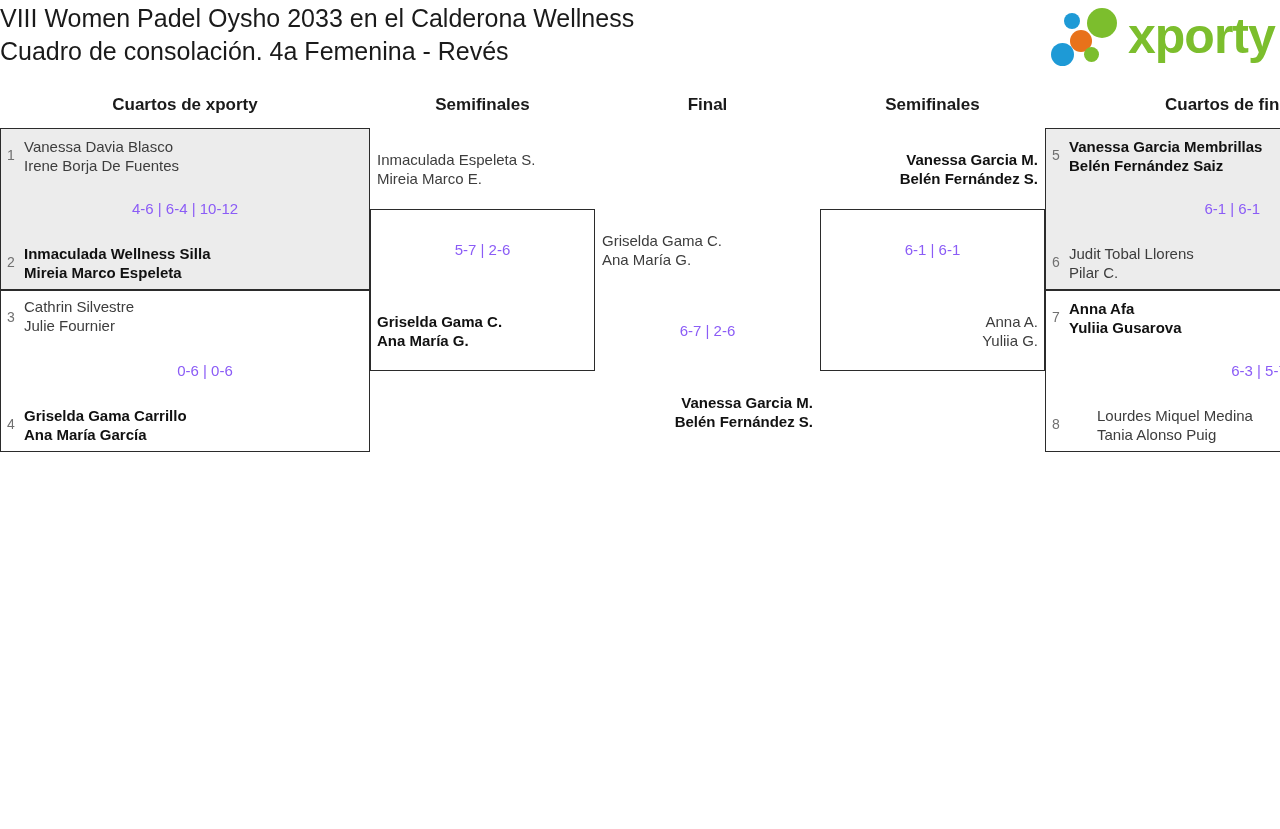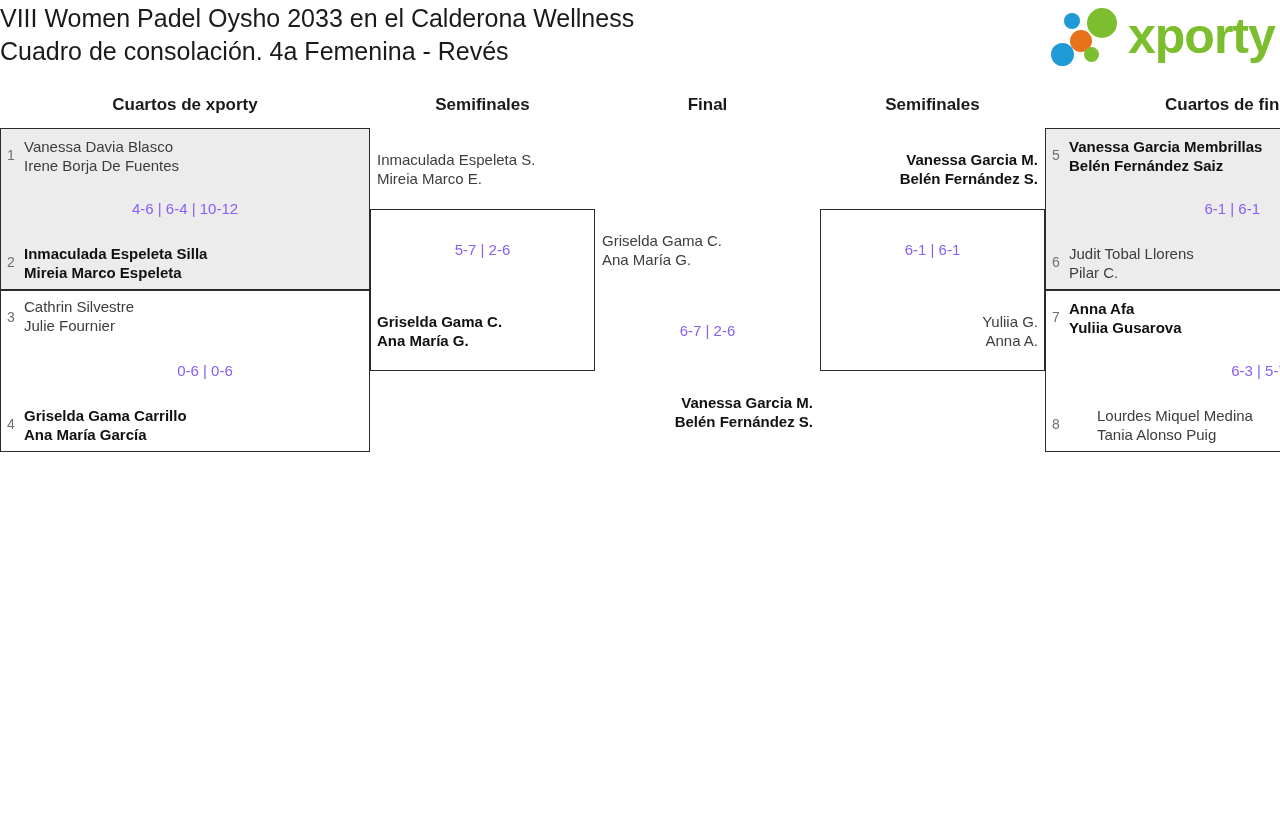--- a/index.html
+++ b/index.html
@@ -115,21 +115,21 @@
   <div class="seed" style="left:7px;  top:147px;">1</div>
   <div class="team" style="left:24px; top:137px;">
     <span class="ln">Vanessa Davia Blasco</span>
     <span class="ln">Irene Borja De Fuentes</span>
   </div>
 
   <div class="score" style="left:0px; top:200px; width:370px; text-align:center;">4-6 | 6-4 | 10-12</div>
 
   <div class="seed" style="left:7px;  top:254px;">2</div>
   <div class="team win" style="left:24px; top:244px;">
-    <span class="ln">Inmaculada Espeleta Silla</span>
+    <span class="ln">Inmaculada Wellness Silla</span>
     <span class="ln">Mireia Marco Espeleta</span>
   </div>
 
   <div class="match-box" style="left:0px; top:290px; width:370px; height:162px;"></div>
 
   <div class="seed" style="left:7px;  top:309px;">3</div>
   <div class="team" style="left:24px; top:297px;">
     <span class="ln">Cathrin Silvestre</span>
     <span class="ln">Julie Fournier</span>
   </div>
@@ -171,22 +171,22 @@
   <div class="match-box" style="left:820px; top:209px; width:225px; height:162px;"></div>
 
   <div class="team win right-al" style="left:813px; top:150px; width:225px;">
     <span class="ln">Vanessa Garcia M.</span>
     <span class="ln">Belén Fernández S.</span>
   </div>
 
   <div class="score" style="left:820px; top:241px; width:225px; text-align:center;">6-1 | 6-1</div>
 
   <div class="team right-al" style="left:813px; top:312px; width:225px;">
+    <span class="ln">Anna A.</span>
     <span class="ln">Yuliia G.</span>
-    <span class="ln">Anna A.</span>
   </div>
 
   <div class="match-box hl" style="left:1045px; top:128px; width:370px; height:162px;"></div>
 
   <div class="seed" style="left:1052px; top:147px;">5</div>
   <div class="team win" style="left:1069px; top:137px;">
     <span class="ln">Vanessa Garcia Membrillas</span>
     <span class="ln">Belén Fernández Saiz</span>
   </div>
 

